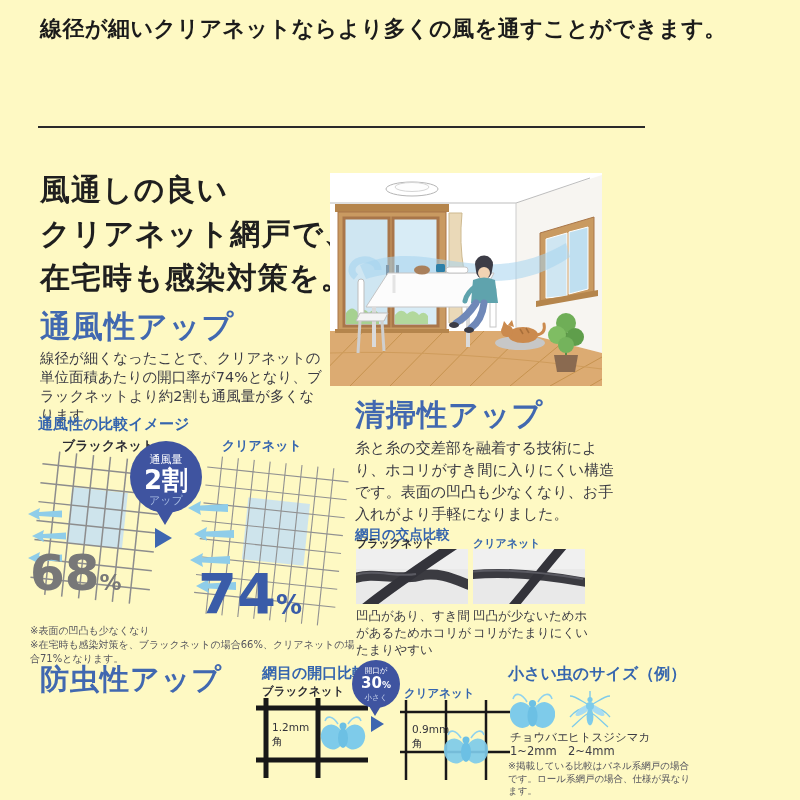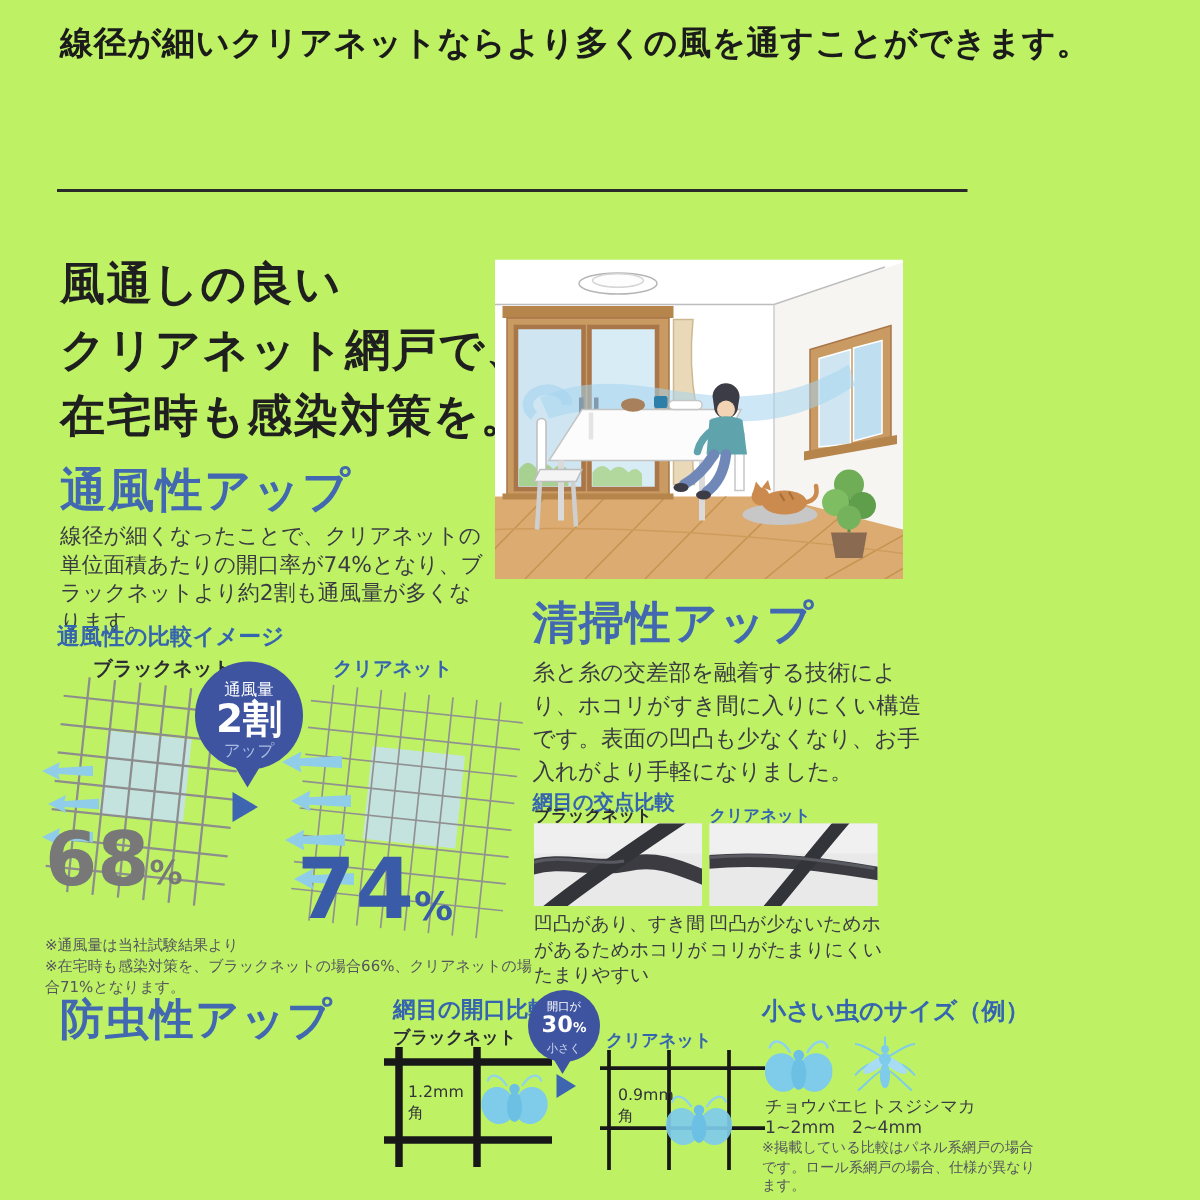--- a/index.html
+++ b/index.html
@@ -1,16 +1,16 @@
 <!DOCTYPE html>
 <html><head>
 <meta charset="utf-8">
 <style>
   html,body{margin:0;padding:0;background:#fff;}
-  #page{position:relative;width:800px;height:800px;background:#bef264;overflow:hidden;
+  #page{position:relative;width:800px;height:800px;background:#fef9c3;overflow:hidden;
         font-family:"DejaVu Sans","Liberation Sans",sans-serif;color:#3b3b44;}
   .abs{position:absolute;}
   
   .top-note{left:40px;top:14px;font-size:22px;font-weight:bold;color:#1b1b1b;letter-spacing:.5px;}
   .page-title{left:38px;top:42px;font-size:54px;font-weight:bold;color:#4168b0;letter-spacing:3px;}
   .title-rule{left:38px;top:126px;width:607px;height:2px;background:#2a2a2a;}
   
   .lead{left:40px;top:168px;font-size:30px;font-weight:bold;color:#1f1f1f;line-height:44px;letter-spacing:1px;}
   .sec-heading{font-weight:bold;color:#4168b0;letter-spacing:1px;}
   .vent-heading{left:40px;top:306px;font-size:31px;}
@@ -271,21 +271,21 @@
   <div class="abs pct pct-left">
     <span class="pct-num">68</span>
     <span class="pct-sign">%</span>
   </div>
   <div class="abs pct pct-right">
     <span class="pct-num">74</span>
     <span class="pct-sign">%</span>
   </div>
 
   <div class="abs vc-notes">
-    <div>※通風量は当社試験結果より</div>
+    <div>※表面の凹凸も少なくなり</div>
     <div>※在宅時も感染対策を、ブラックネットの場合66%、クリアネットの場合71%となります。</div>
   </div>
 
   <div class="abs sec-heading clean-heading">清掃性アップ</div>
   <div class="abs clean-body">糸と糸の交差部を融着する技術により、ホコリがすき間に入りにくい構造です。表面の凹凸も少なくなり、お手入れがより手軽になりました。</div>
   <div class="abs sub-heading joint-heading">網目の交点比較</div>
   <div class="abs jl-black">ブラックネット</div>
   <div class="abs jl-clear">クリアネット</div>
 
   <svg class="abs photo photo-black" viewBox="0 0 112 55">

